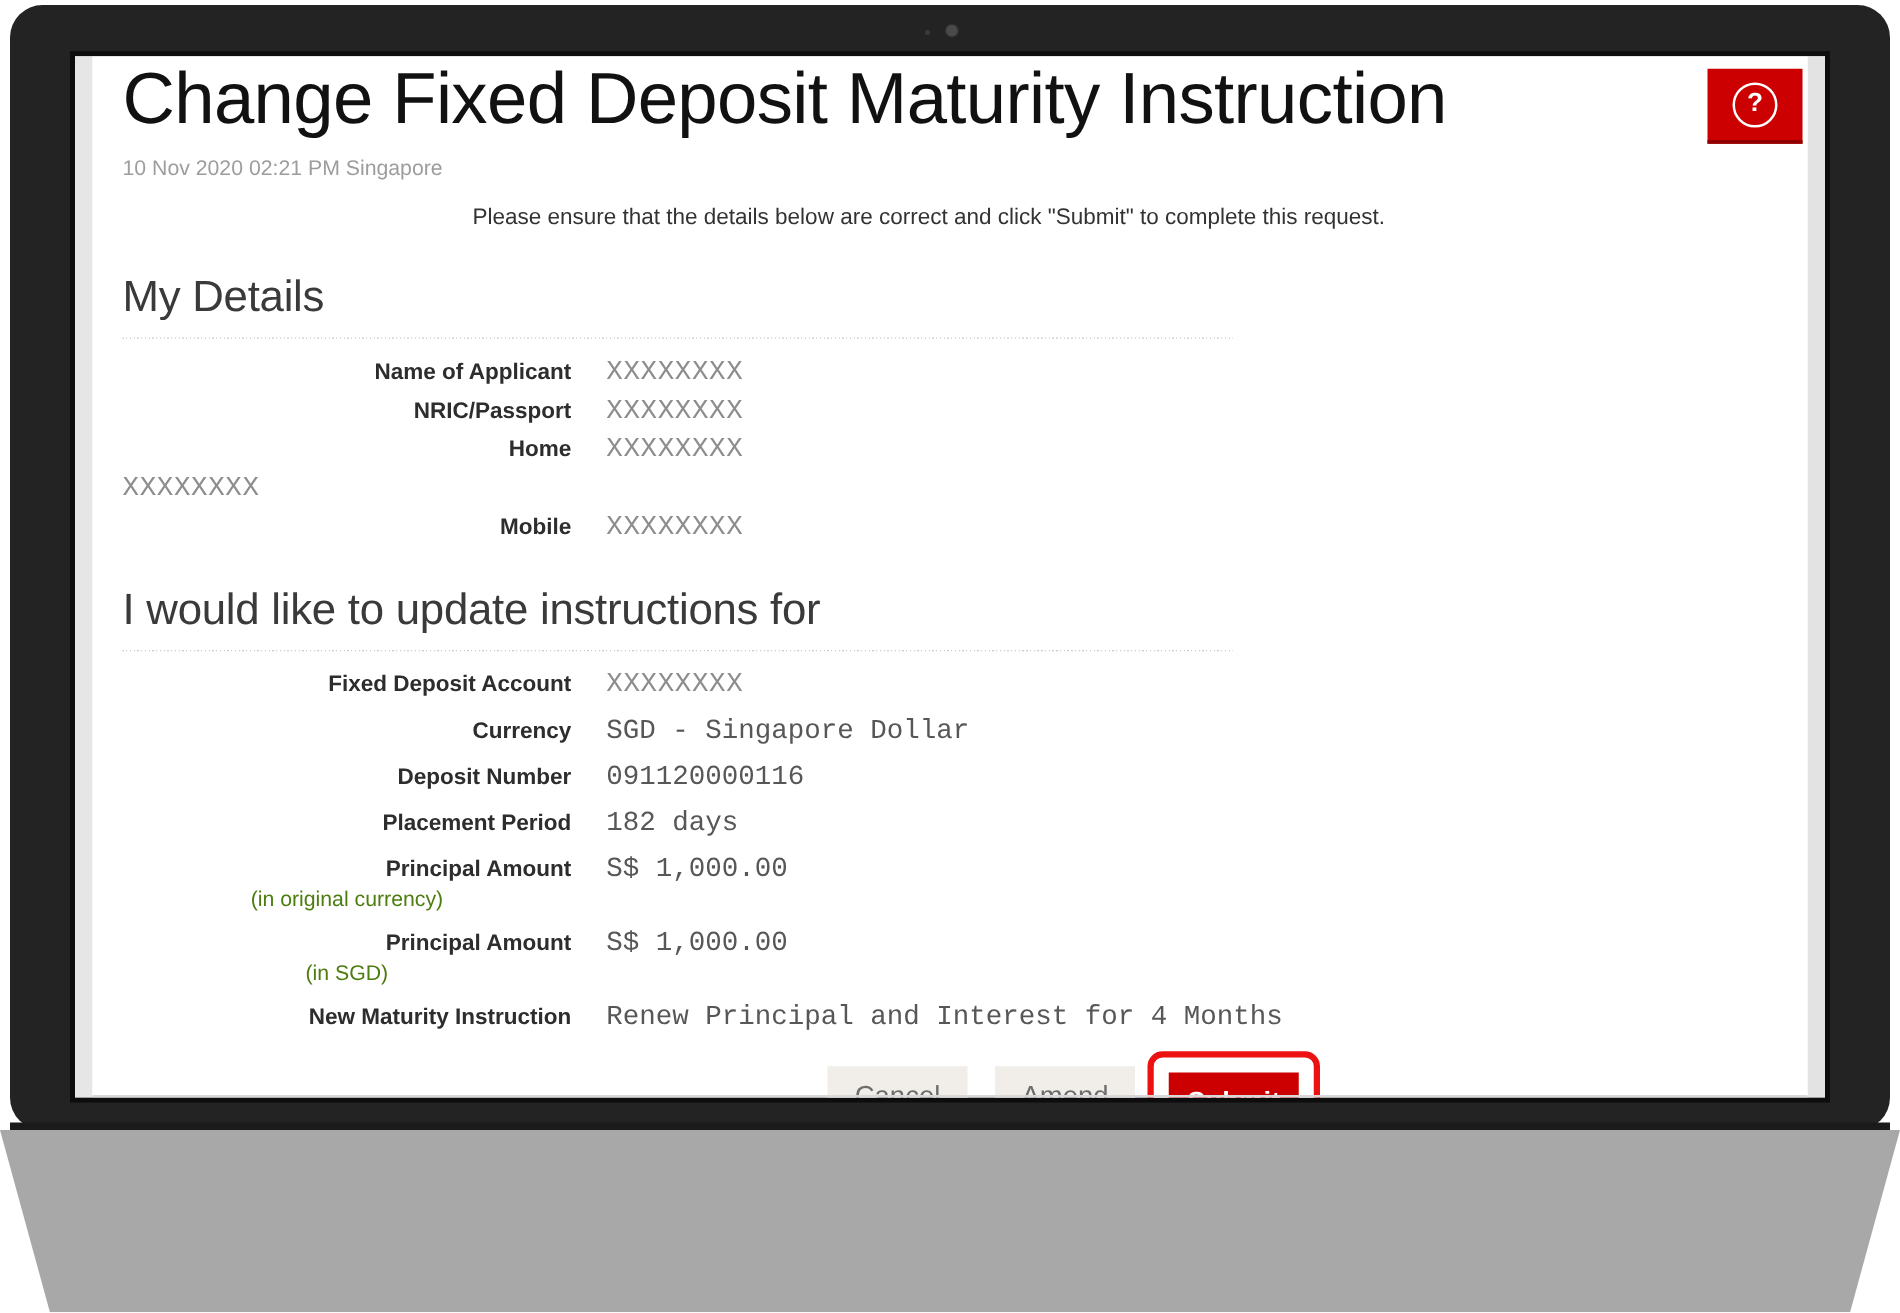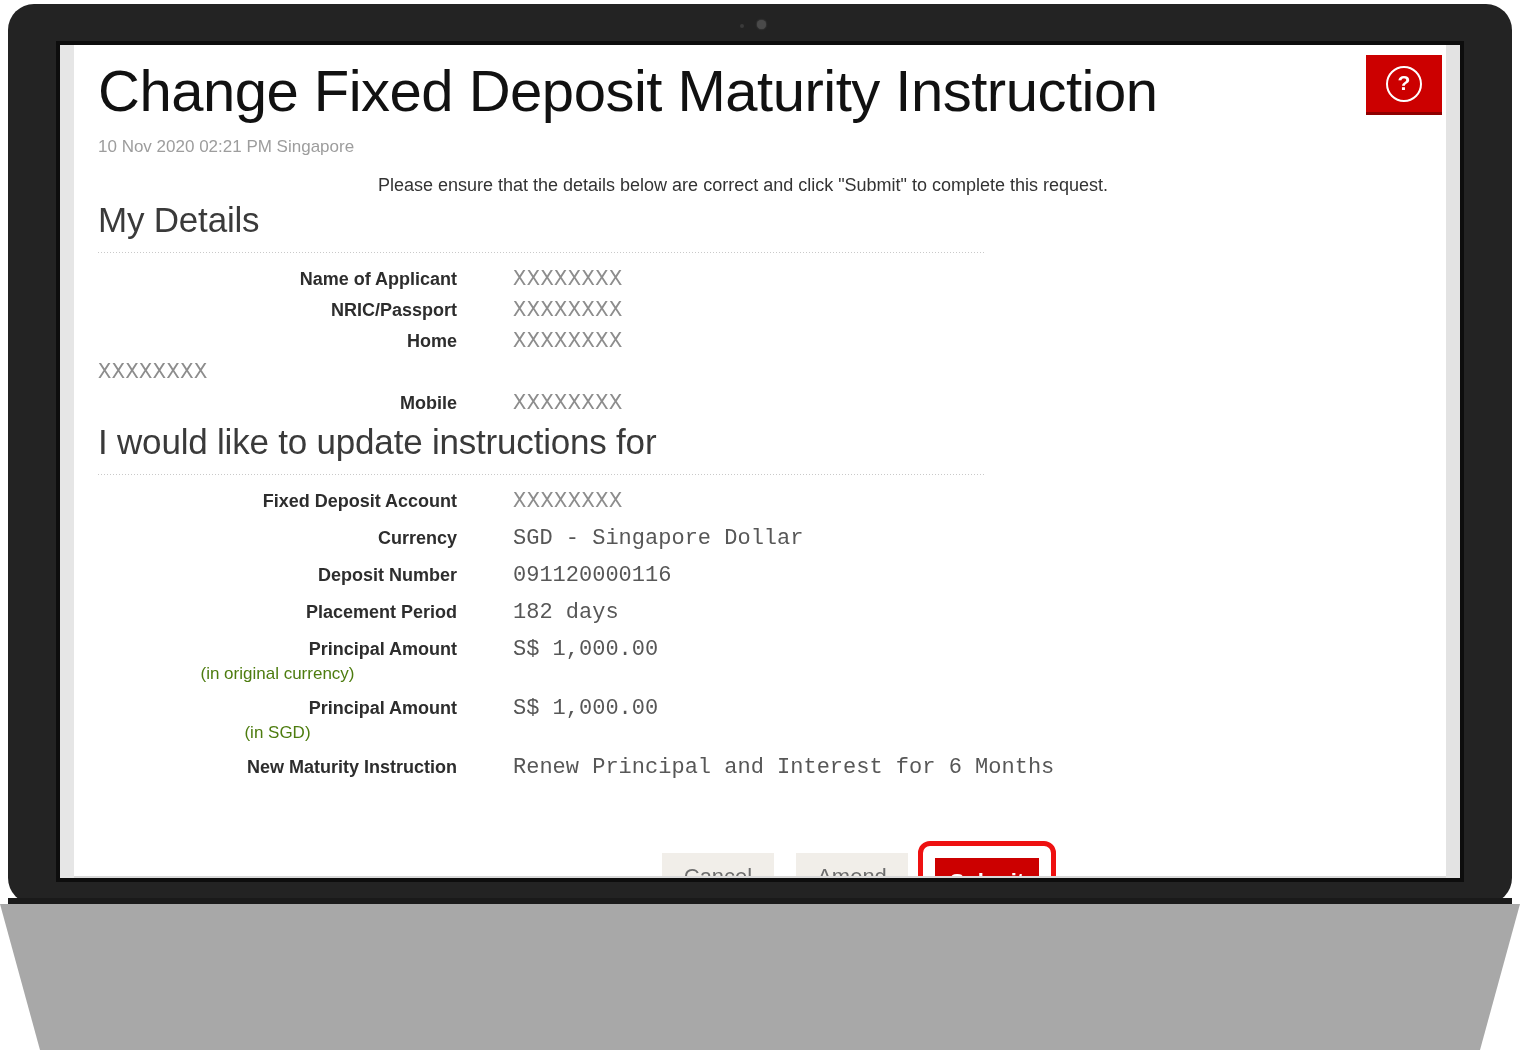--- a/index.html
+++ b/index.html
@@ -140,57 +140,55 @@
     position: absolute;
     left: 24px;
     top: 0;
     width: 1290px;
   }
   #page-title {
     font-size: 58px;
     font-weight: normal;
     color: #111111;
     margin: 0;
-    padding-top: 12px;
     letter-spacing: -0.5px;
     white-space: nowrap;
     font-family: "Liberation Sans Narrow", "Liberation Sans", sans-serif;
   }
   #timestamp {
     font-size: 17px;
     color: #9d9d9d;
     margin-top: 13px;
   }
   #instruction-text {
     font-size: 18px;
     color: #333333;
     margin-top: 18px;
     text-align: center;
   }
   .section-heading {
     font-size: 35px;
     font-weight: normal;
     color: #3a3a3a;
-    margin: 4px 0 0 0;
+    margin: 34px 0 0 0;
     letter-spacing: -0.2px;
   }
   .divider {
     width: 888px;
     height: 1px;
     margin-top: 12px;
     background-image: repeating-linear-gradient(to right, #c9c9c9 0, #c9c9c9 1px, transparent 1px, transparent 3px);
   }
 
   
   .field-list { margin-top: 14px; }
   .field-row {
     display: flex;
     align-items: baseline;
     margin-bottom: 6px;
-    gap: 28px;
   }
   .field-list.spaced .field-row { margin-bottom: 12px; }
   .field-label {
     width: 387px;
     text-align: right;
     padding-right: 28px;
     box-sizing: border-box;
     font-size: 18px;
     color: #2d2d2d;
     font-weight: 600;
@@ -349,21 +347,21 @@
           <div class="field-row" style="margin-bottom:2px;">
             <div class="field-label">Principal Amount</div>
             <div class="field-value">S$ 1,000.00</div>
           </div>
           <div class="field-row">
             <div class="field-label sub">(in SGD)</div>
             <div class="field-value"></div>
           </div>
           <div class="field-row">
             <div class="field-label">New Maturity Instruction</div>
-            <div class="field-value">Renew Principal and Interest for 6 Months</div>
+            <div class="field-value">Renew Principal and Interest for 4 Months</div>
           </div>
         </div>
 
       </div>
 
       <div id="button-row">
         <button class="btn btn-secondary">Cancel</button>
         <button class="btn btn-secondary">Amend</button>
         <div id="submit-wrapper">
           <button class="btn btn-primary">Submit</button>

